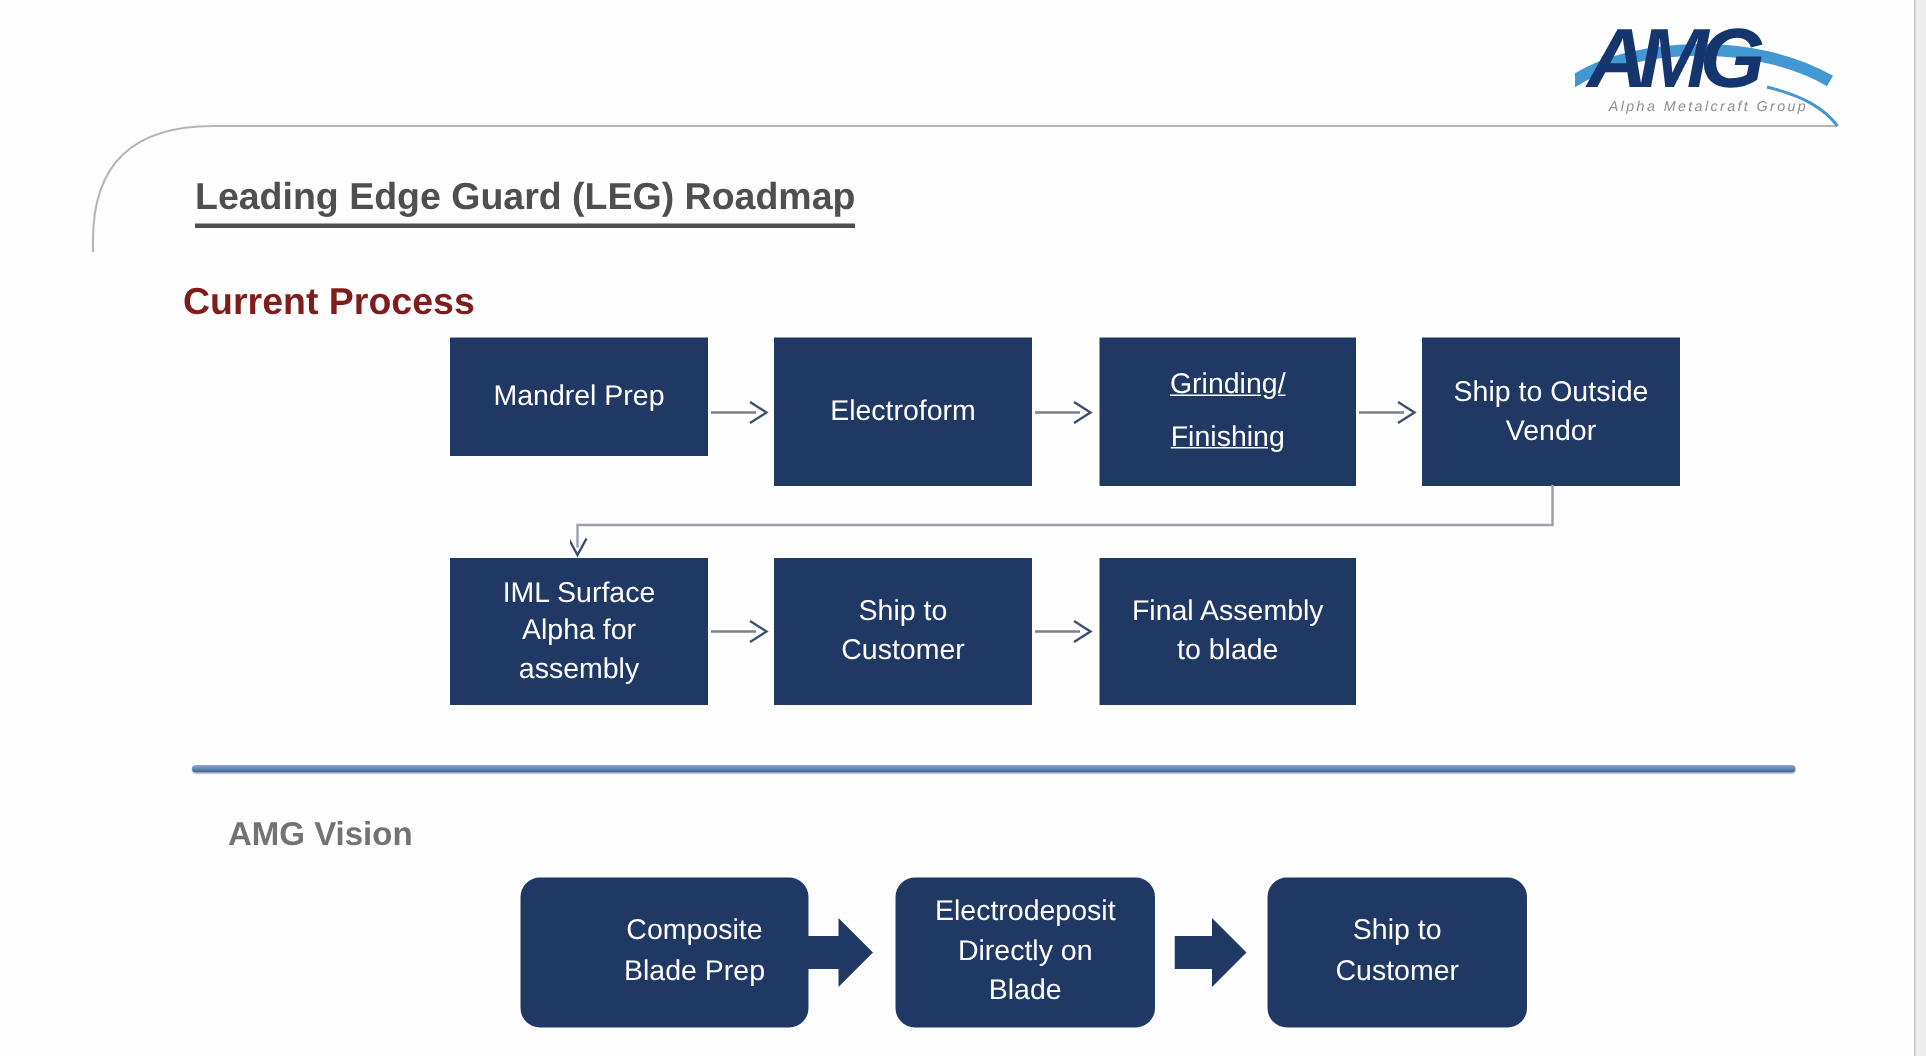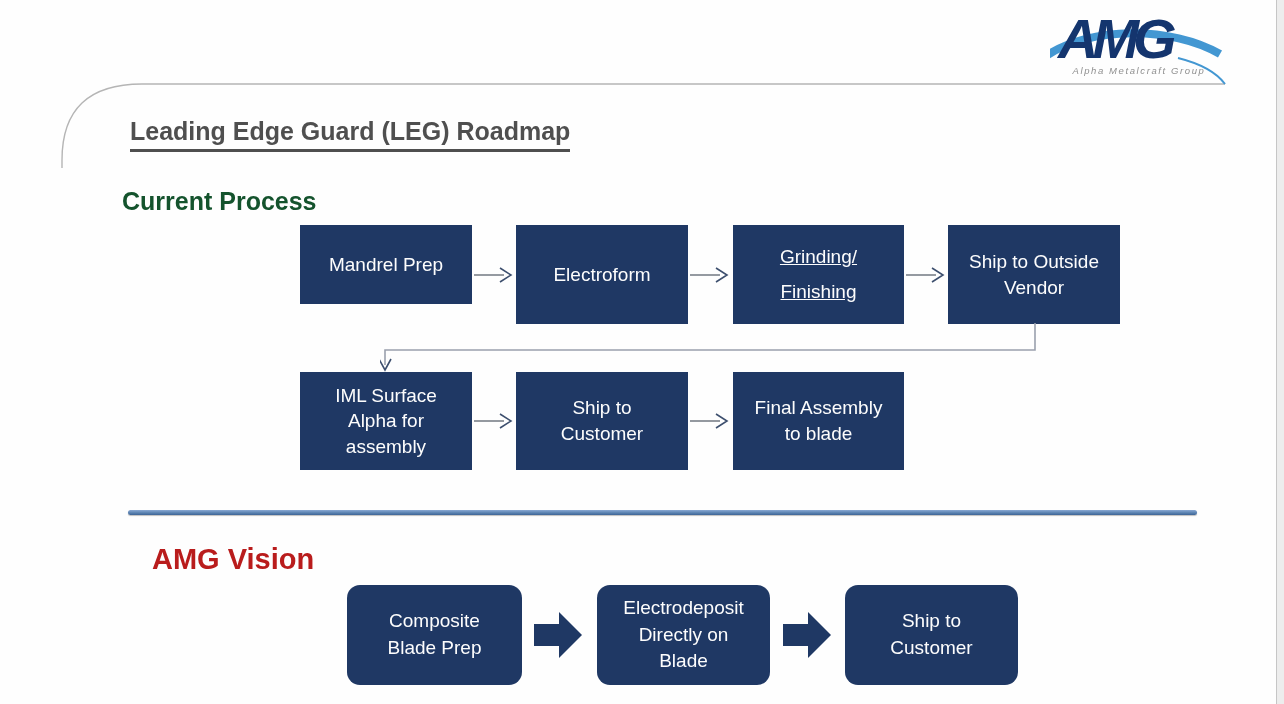--- a/index.html
+++ b/index.html
@@ -10,22 +10,22 @@
   
   .edge-strip{right:0;top:0;width:7px;height:704px;background:#ededed;border-left:1px solid #c6c6c6;}
 
   
   .header-curve{left:0;top:0;width:1284px;height:200px;pointer-events:none;}
 
   .page-title{left:133px;top:38px;font-size:28px;font-weight:700;color:var(--title-gray,#4f4f4f);
               letter-spacing:.2px;}
   .section-heading{left:130px;top:117px;font-size:25px;font-weight:700;color:var(--title-gray,#4a4a4a);
                    border-bottom:3px solid var(--title-gray,#4a4a4a);padding-bottom:3px;}
-  .process-label{left:122px;top:187px;font-size:25px;font-weight:700;color:#14532d;}
-  .vision-label{left:152px;top:543px;font-size:29px;font-weight:700;color:#b91c1c;}
+  .process-label{left:122px;top:187px;font-size:25px;font-weight:700;color:#7f1d1d;}
+  .vision-label{left:152px;top:543px;font-size:22px;font-weight:700;color:#737373;}
 
   
   .fbox{background:var(--box-navy,#1f3864);color:#fdfdfd;display:flex;align-items:center;justify-content:center;
         text-align:center;font-size:19px;line-height:1.35;white-space:pre-line;}
   .fbox.gap-lines{line-height:1.8;text-decoration:underline;}
   .rbox{background:var(--box-navy,#1f3864);color:#fdfdfd;display:flex;align-items:center;justify-content:center;
         text-align:center;font-size:19px;line-height:1.4;white-space:pre-line;border-radius:13px;}
 
   
   .divider{left:128px;top:510px;width:1069px;height:5px;border-radius:3px;
@@ -108,21 +108,21 @@
   </svg>
   <div class="abs fbox" style="left:733px;top:372px;width:171px;height:98px;">
     <span>Final Assembly
 to blade</span>
   </div>
 
   <div class="abs divider"></div>
 
   <div class="abs vision-label">AMG Vision</div>
 
-  <div class="abs rbox" style="left:347px;top:585px;width:175px;height:100px;">
+  <div class="abs rbox" style="left:347px;top:585px;width:152px;height:100px;padding-left:40px;">
     <span>Composite
 Blade Prep</span>
   </div>
   <svg class="abs" style="left:534px;top:612px;" width="48" height="46" viewBox="0 0 48 46">
     <polygon points="0,12 25,12 25,0 48,23 25,46 25,34 0,34" fill="#1f3864"></polygon>
   </svg>
   <div class="abs rbox" style="left:597px;top:585px;width:173px;height:100px;">
     <span>Electrodeposit
 Directly on
 Blade</span>

